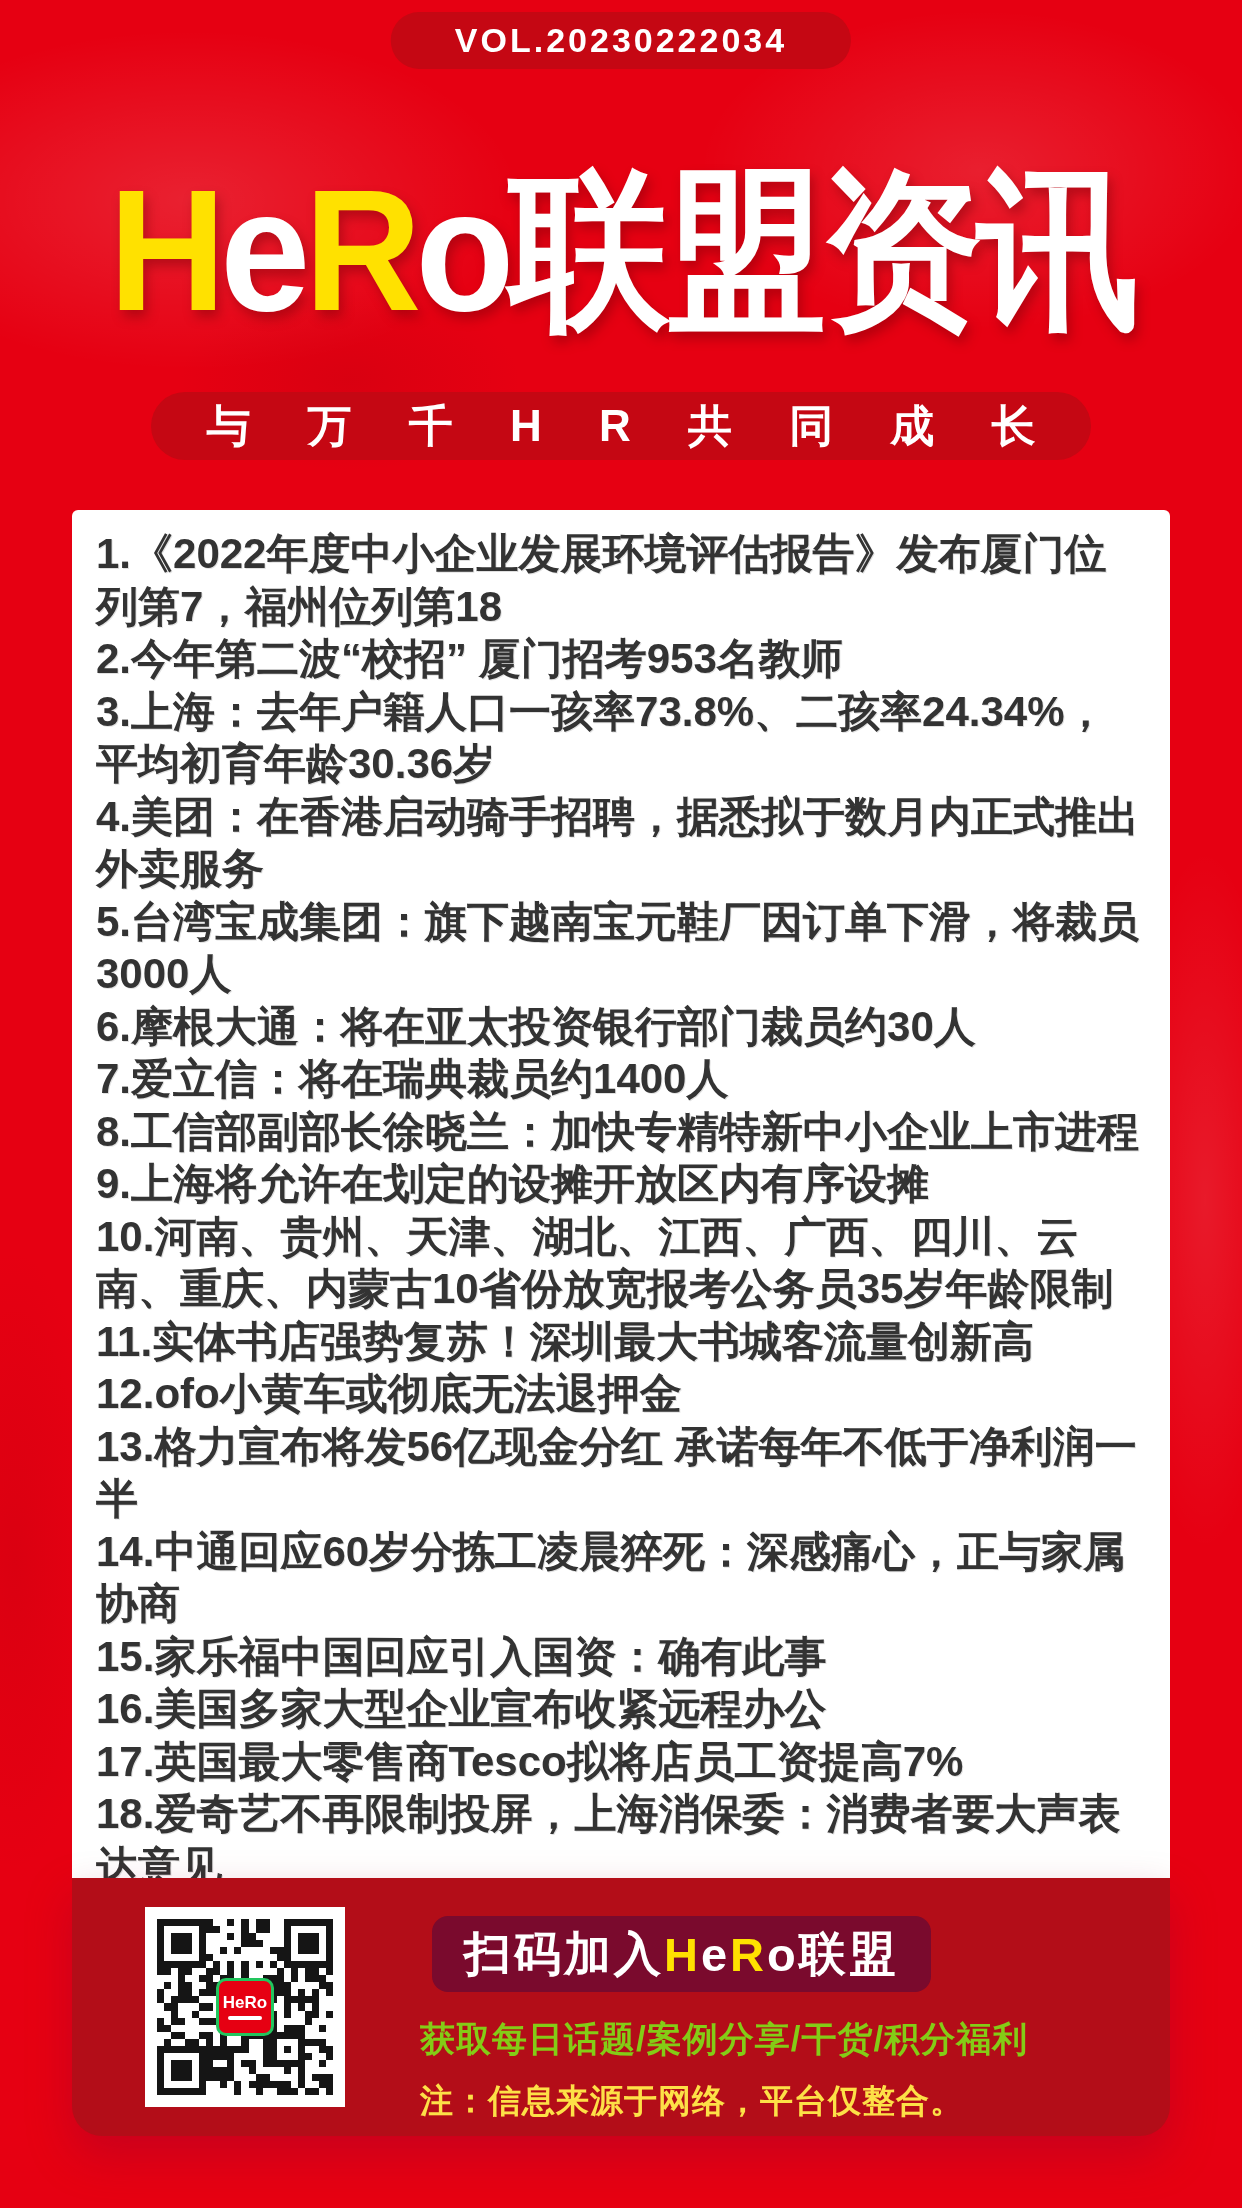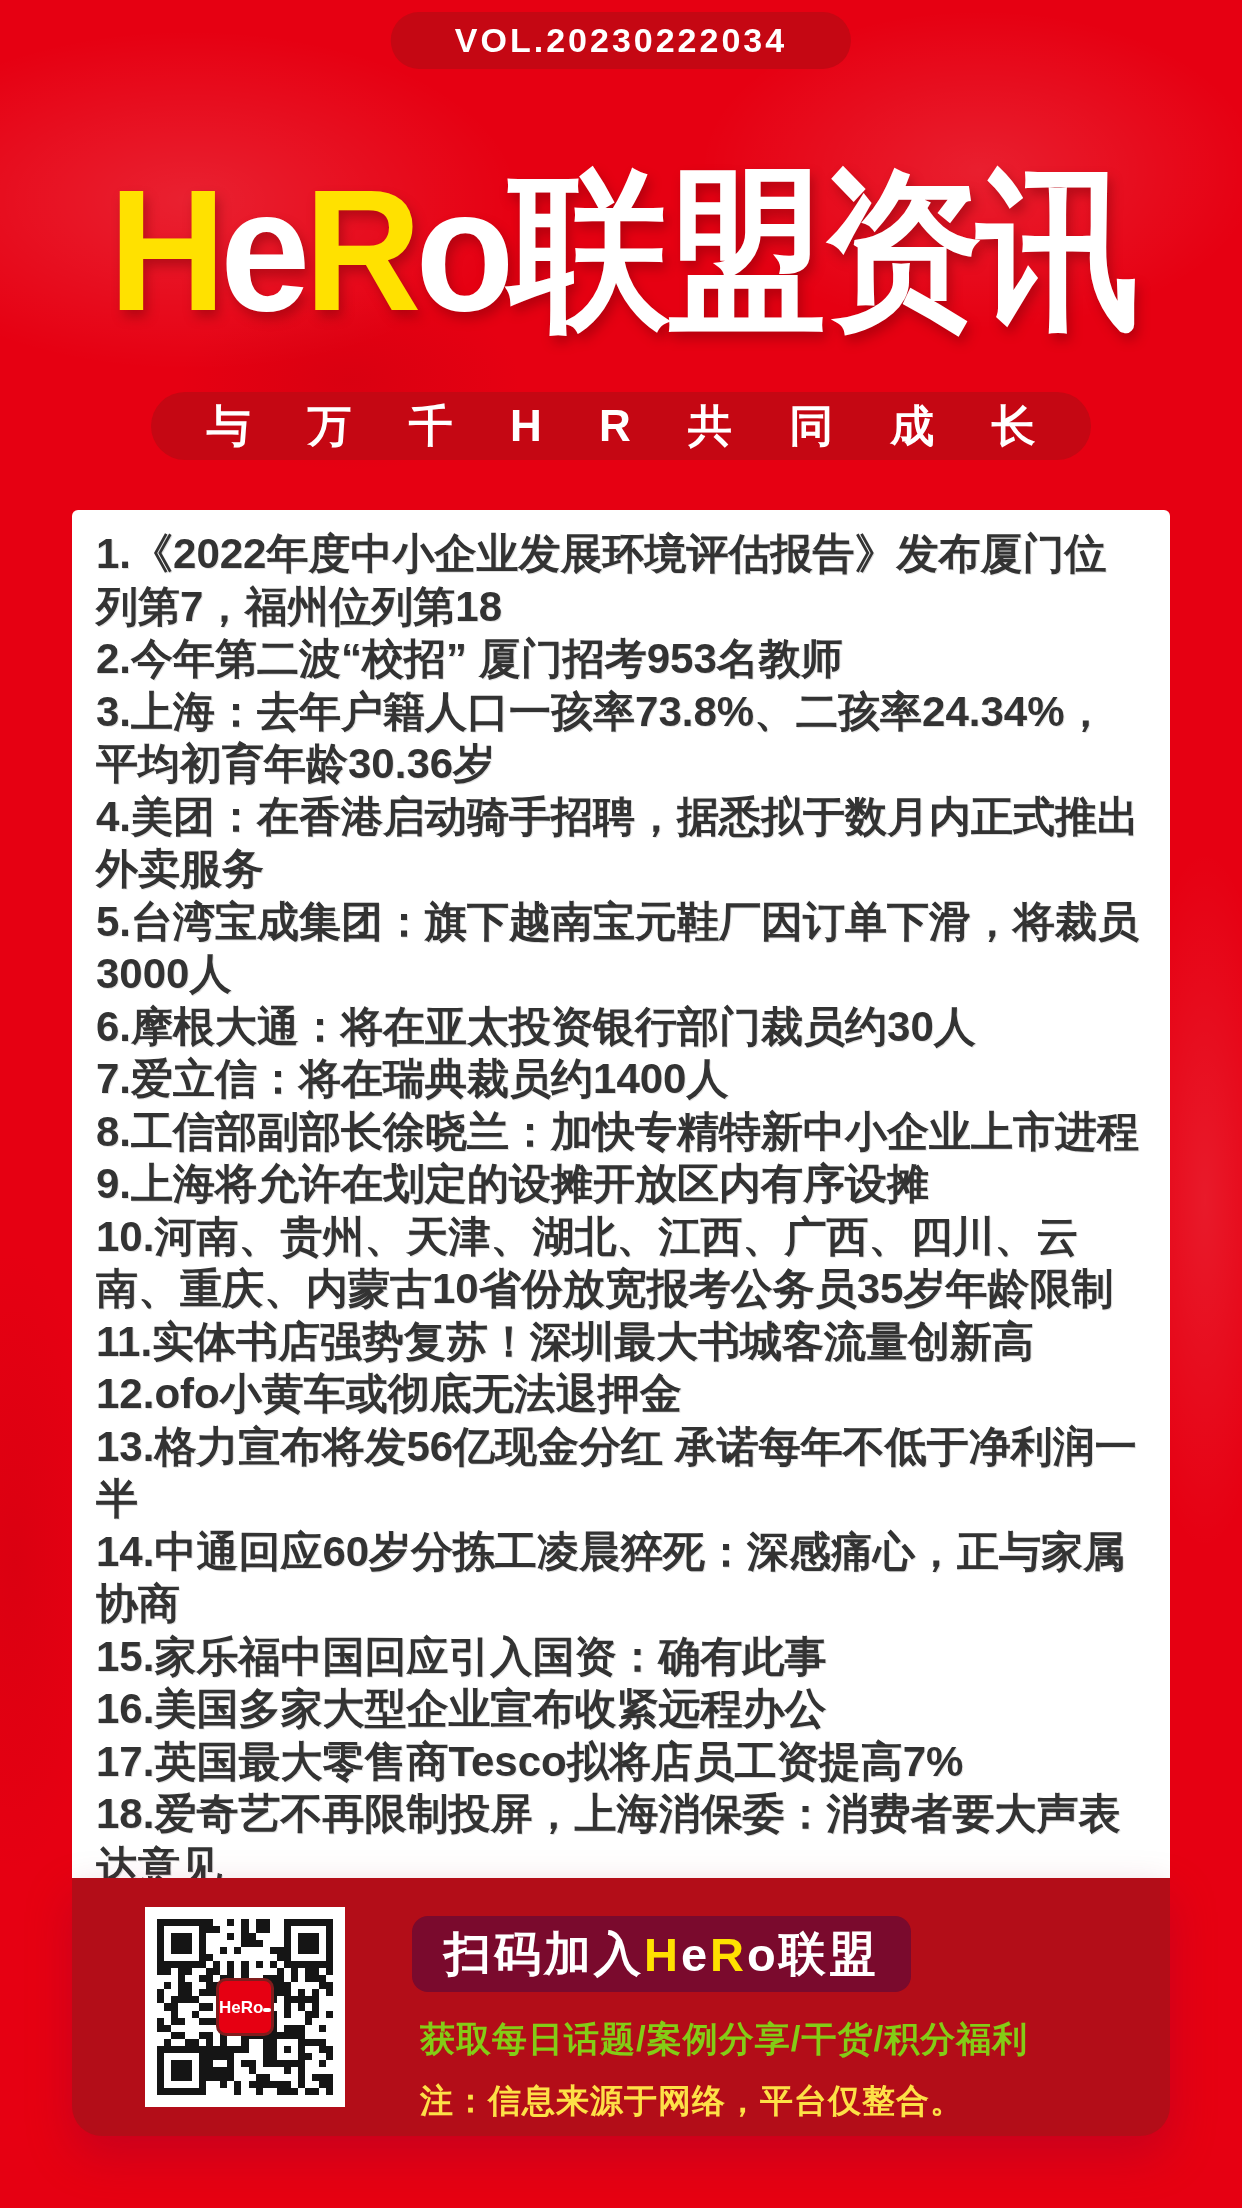--- a/index.html
+++ b/index.html
@@ -55,28 +55,28 @@
     position:absolute;left:72px;top:1878px;width:1098px;height:258px;
     background:#b30d18;border-radius:0 0 30px 30px;
     box-shadow:0 20px 44px rgba(150,0,50,.35);
   }
   .qr-box{
     position:absolute;left:73px;top:29px;width:200px;height:200px;background:#ffffff;
     display:flex;align-items:center;justify-content:center;
   }
   .qr-logo{
     position:absolute;left:50%;top:50%;transform:translate(-50%,-50%);
-    width:58px;height:58px;background:#e60012;border-radius:10px;border:3px solid #7f1d1d;
-    box-sizing:border-box;display:flex;flex-direction:row;align-items:center;justify-content:center;
+    width:58px;height:58px;background:#e60012;border-radius:10px;border:3px solid #22c55e;
+    box-sizing:border-box;display:flex;flex-direction:column;align-items:center;justify-content:center;
     color:#fff;
   }
   .qr-logo .t{font-size:17px;font-weight:900;line-height:1;}
   .qr-logo .bar{width:34px;height:4px;background:#fff;margin-top:5px;border-radius:2px;}
   .cta-badge{
-    position:absolute;left:340px;top:38px;height:76px;
+    position:absolute;left:360px;top:38px;height:76px;
     background:#7a0a2d;border-radius:16px;
     display:flex;align-items:center;padding:0 32px;
     color:#fff;font-size:47px;font-weight:800;letter-spacing:3px;white-space:nowrap;
   }
   .cta-badge .y{color:#ffe100;}
   .benefits-text{
     position:absolute;left:348px;top:138px;
     color:#84cc16;font-size:35px;font-weight:700;letter-spacing:1px;white-space:nowrap;
   }
   .note-text{

